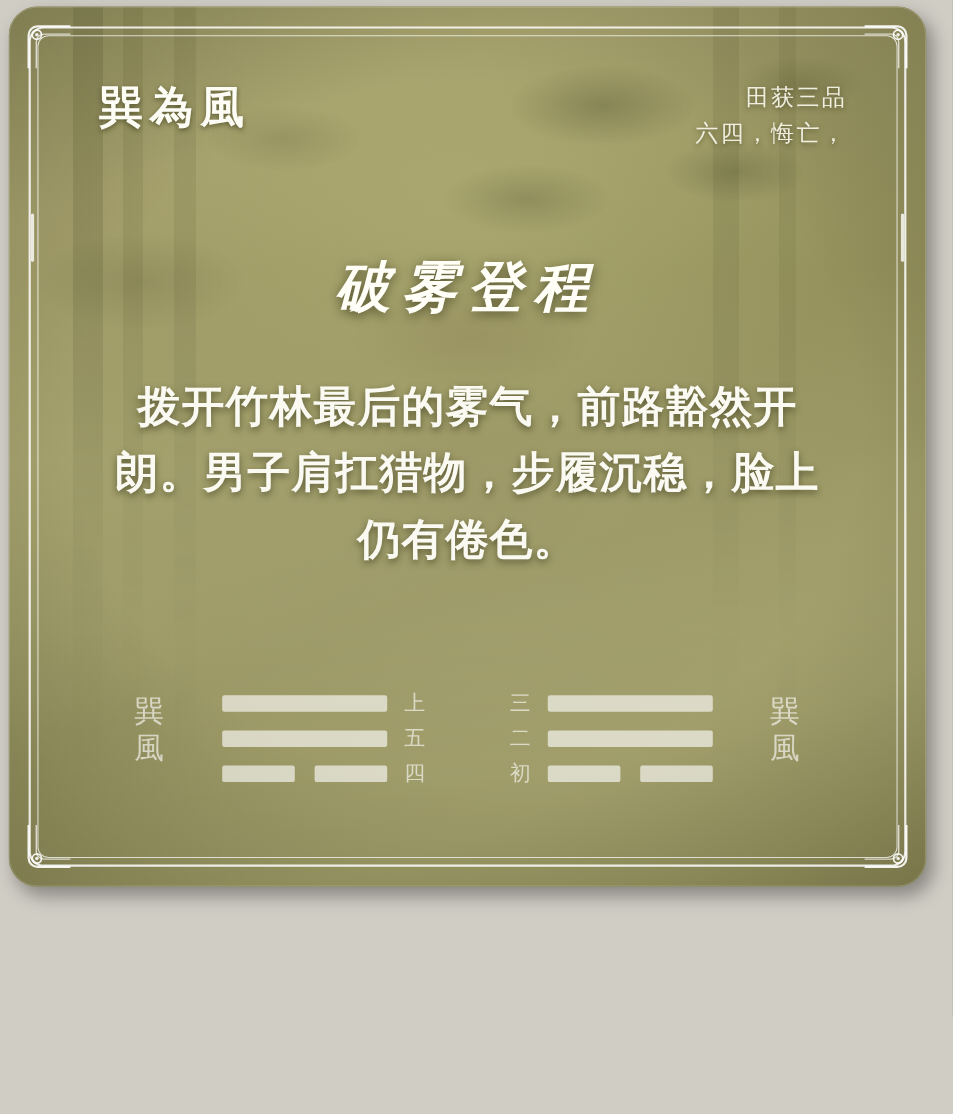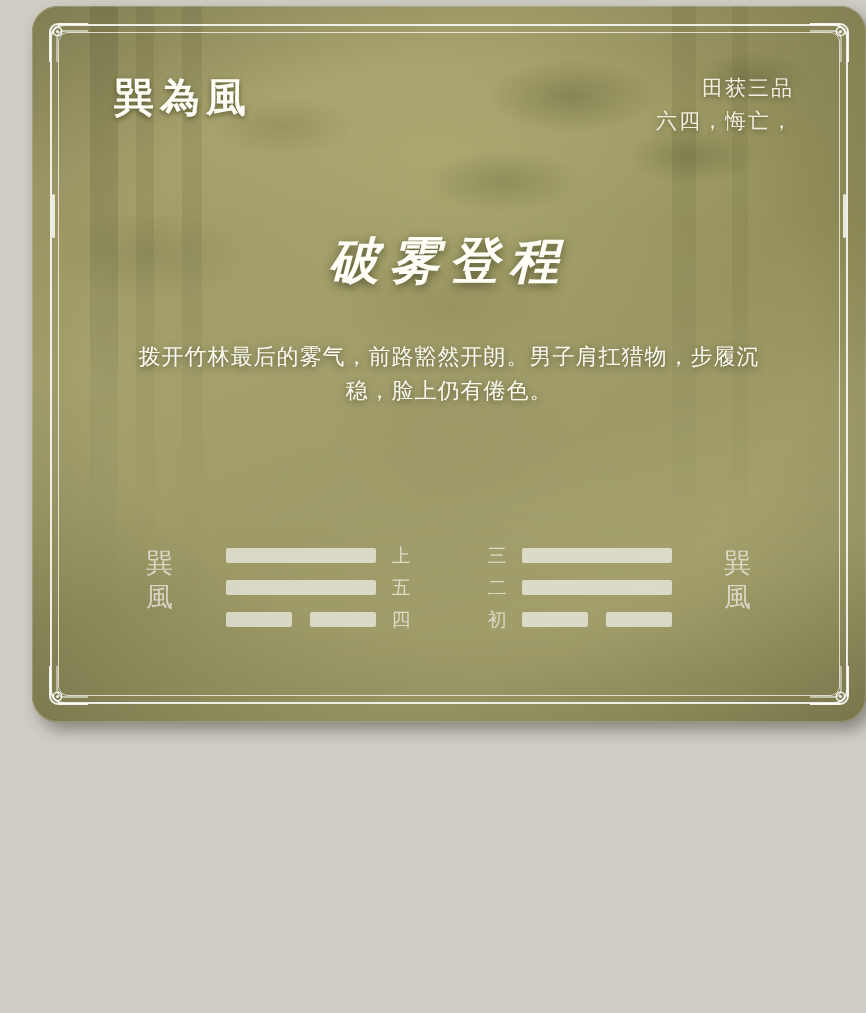--- a/index.html
+++ b/index.html
@@ -13,26 +13,25 @@
     overflow: hidden;
     font-family: "Liberation Serif", serif;
   }
 
   
   .card {
     position: absolute;
     left: 8px;
     top: 6px;
     width: 834px;
-    height: 716px;
+    height: 800px;
     border-radius: 26px;
     overflow: hidden;
     box-shadow: 6px 8px 16px rgba(0,0,0,0.35);
     background: #8f8d5c;
-    margin-left: 24px;
   }
 
   
   .bg-base {
     position: absolute;
     inset: 0;
     background:
       radial-gradient(ellipse 60% 40% at 50% 22%, rgba(180,178,120,0.55), rgba(0,0,0,0) 70%),
       radial-gradient(ellipse 70% 50% at 50% 78%, rgba(150,148,100,0.5), rgba(0,0,0,0) 72%),
       linear-gradient(160deg, #9a9765 0%, #a5a06c 18%, #97945f 42%, #8d8a56 62%, #9c9963 82%, #8a8753 100%);
@@ -154,25 +153,26 @@
     font-family: "DejaVu Serif", "Liberation Serif", serif;
     text-shadow: 0 3px 10px rgba(35,35,10,0.6);
     font-style: italic;
   }
 
   .para {
     position: absolute;
     left: 84px; right: 84px;
     text-align: center;
     color: #fbfaf2;
-    font-size: 22px;
+    font-size: 39px;
     line-height: 1.55;
     letter-spacing: 1px;
     font-family: "DejaVu Serif", "Liberation Serif", serif;
     text-shadow: 0 2px 7px rgba(35,35,10,0.55);
+    font-weight: bold;
   }
   .para.p1 { top: 334px; }
   .para.p2 { top: 532px; }
 
   
   .footer {
     position: absolute;
     left: 92px; right: 92px; bottom: 74px;
     height: 108px;
   }

